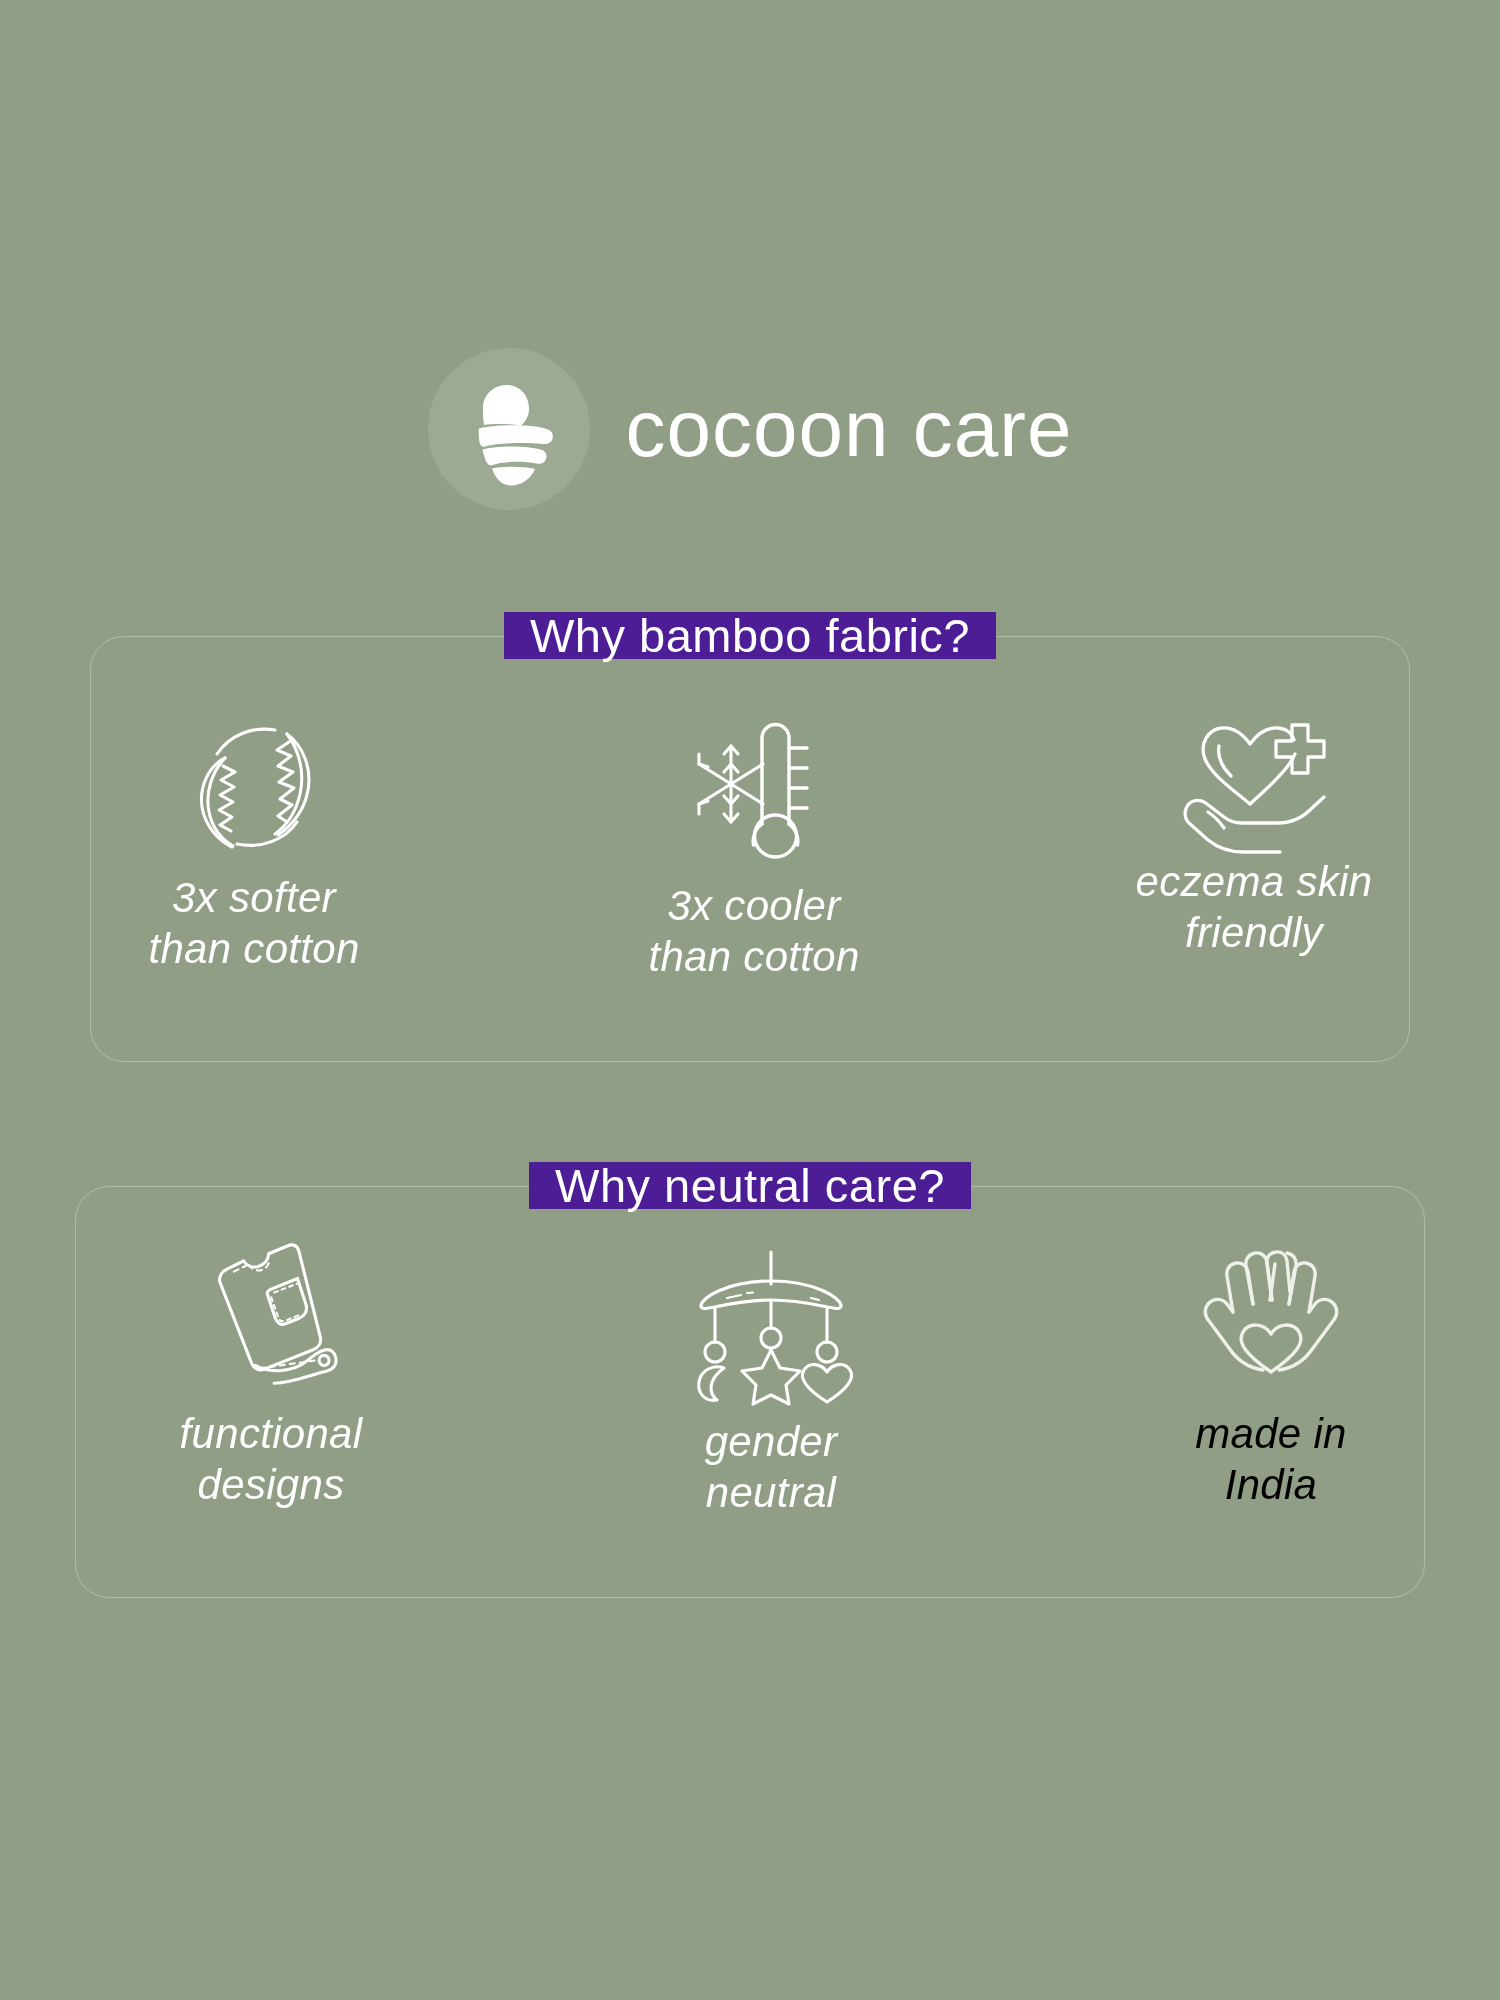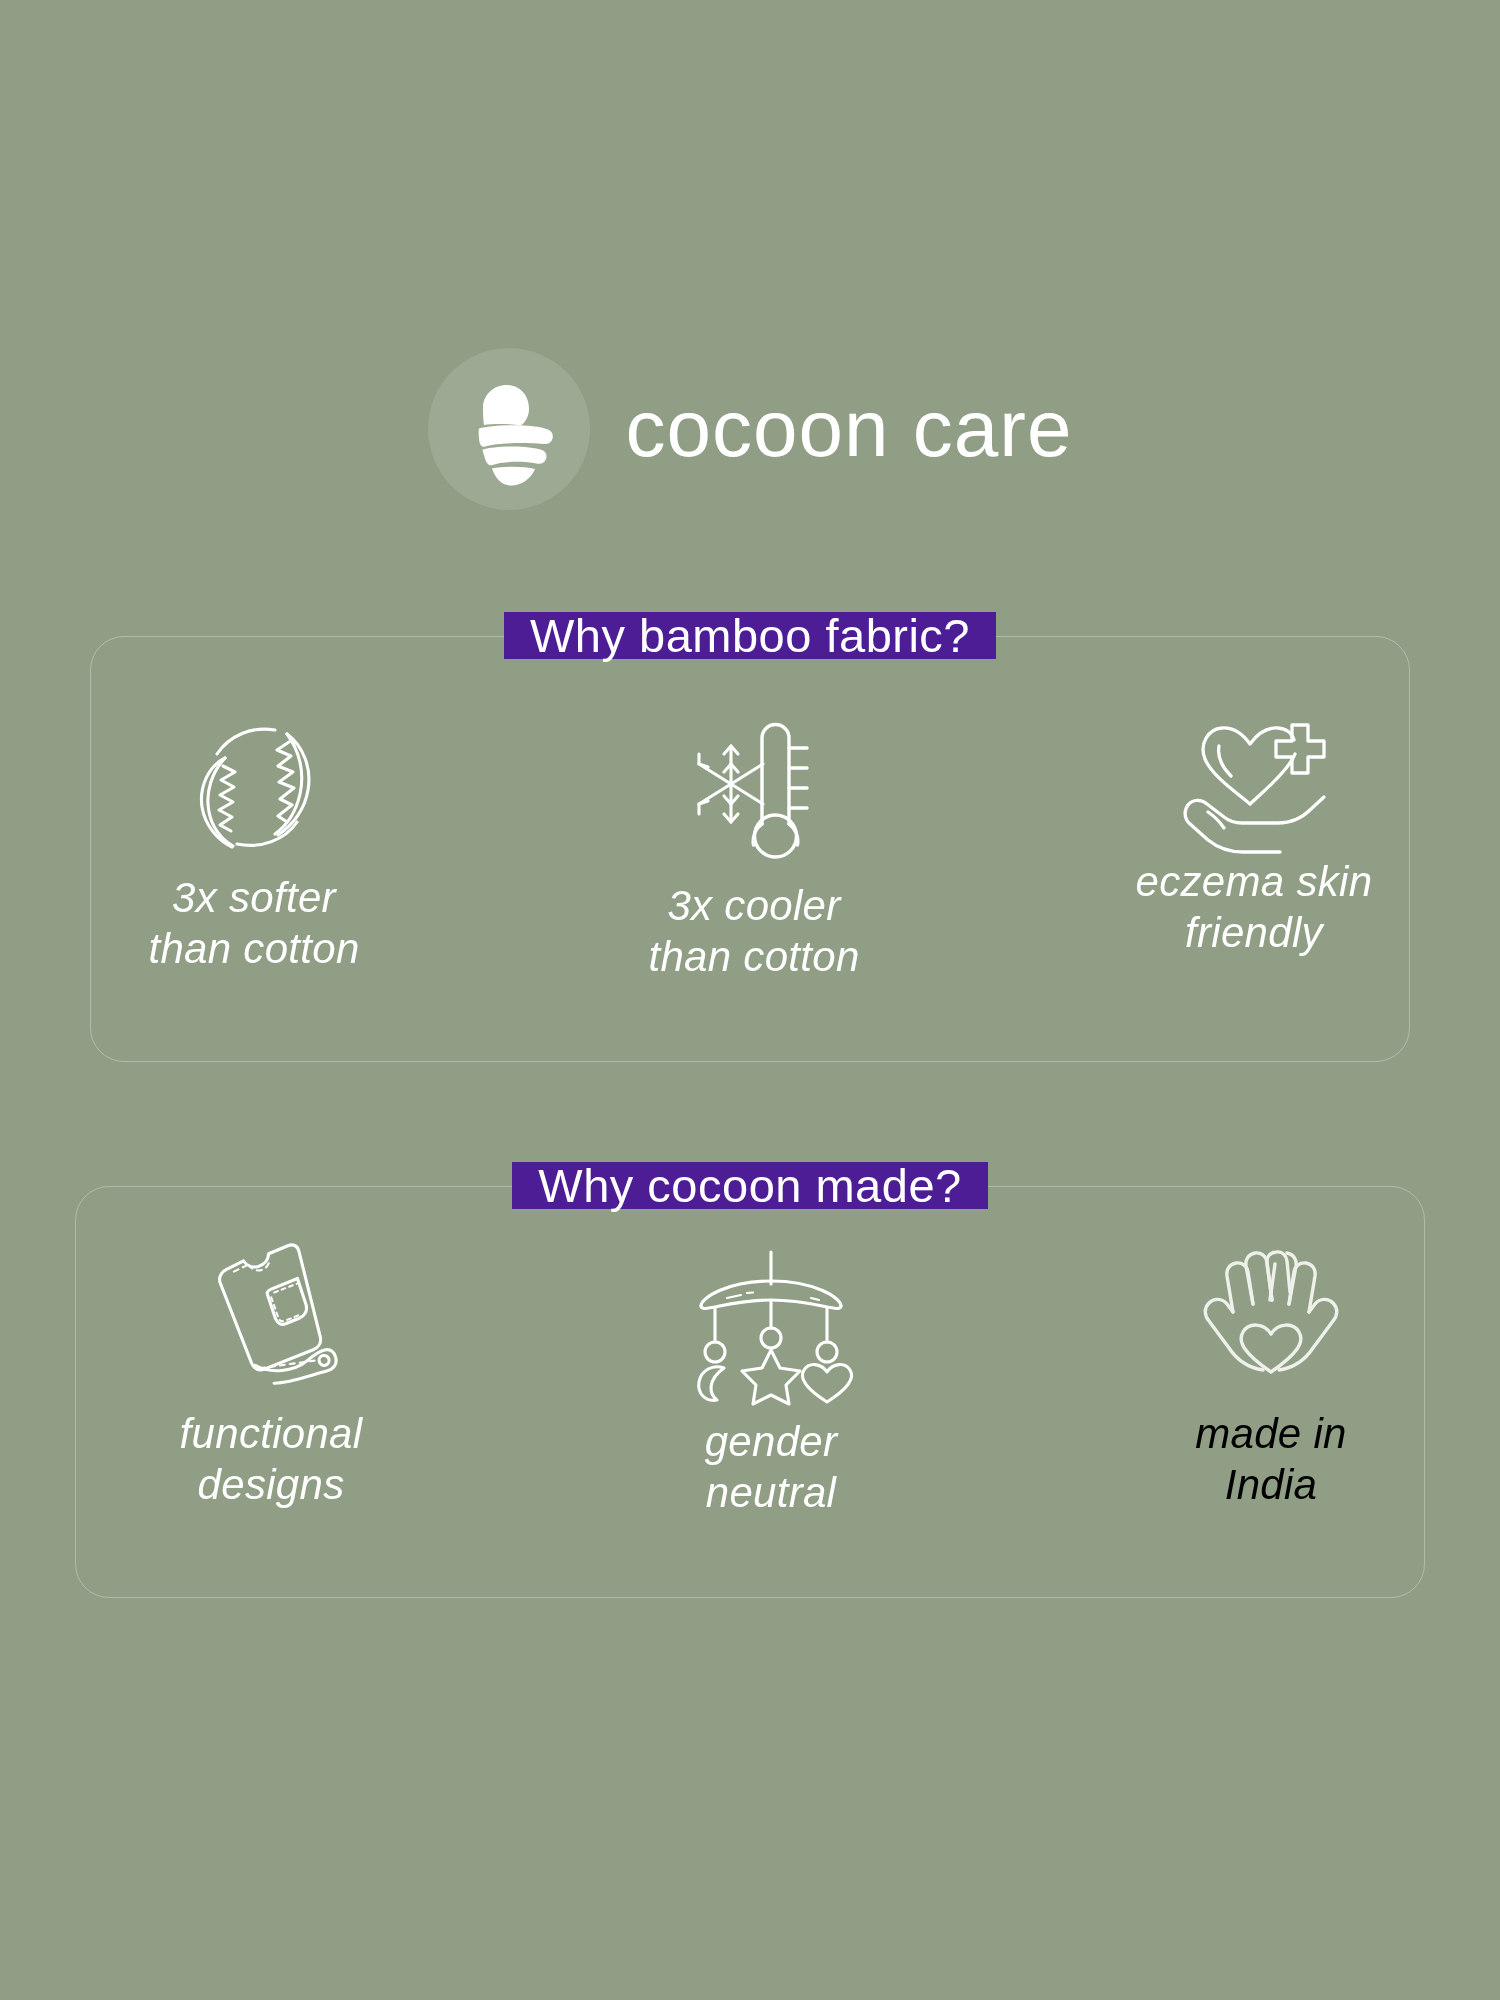--- a/index.html
+++ b/index.html
@@ -243,21 +243,21 @@
       </div>
 
     </div>
   </div>
 
   <div class="section" style="top:0;">
 
     <div class="card" style="left:75px; top:1186px; width:1350px; height:412px;"></div>
 
     <div class="section-heading" style="top:1162px;">
-      <span>Why cocoon made?</span>
+      <span>Why neutral care?</span>
     </div>
 
     <div class="feature-row" style="top:1242px;margin-left:17px;">
 
       <div class="feature c1">
         <div class="feature-icon" style="height:150px;">
           <svg width="150" height="150" viewBox="0 0 150 150" fill="none" stroke="#ffffff" stroke-width="3.1" stroke-linecap="round" stroke-linejoin="round">
             <g transform="rotate(-14 75 75)">
 
               <path d="M44 18 L62 14 C66 26 84 26 88 13 L108 10

